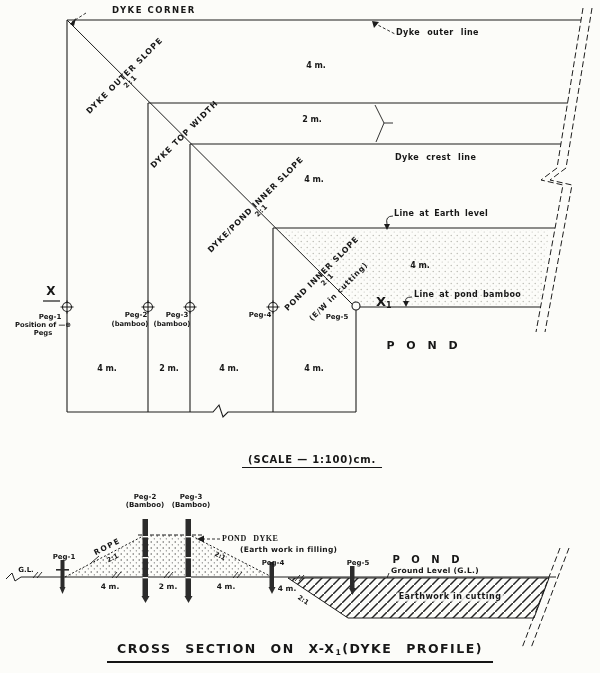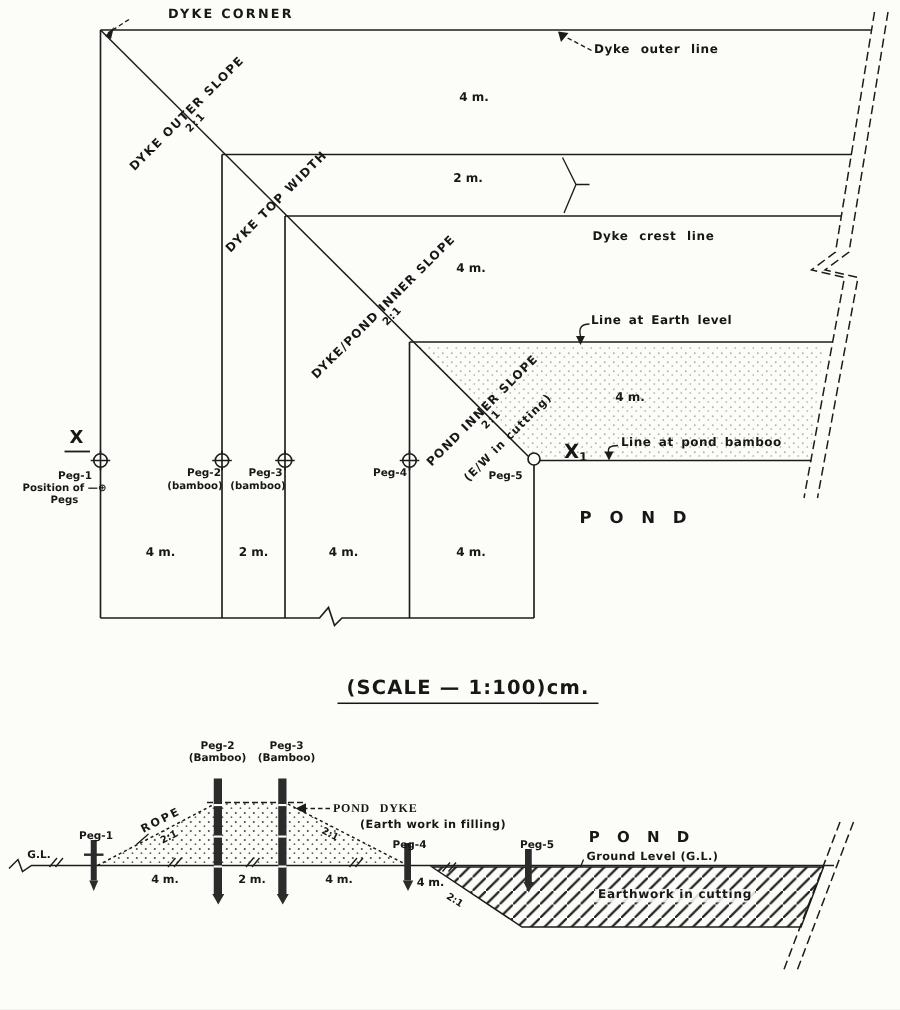--- a/index.html
+++ b/index.html
@@ -201,21 +201,21 @@
 <div class="l ctr" style="left:260px;top:316px;font-size:7px;">Peg-4</div>
 <div class="l ctr" style="left:337px;top:318px;font-size:7px;">Peg-5</div>
 
 <div class="l ctr" style="left:107px;top:369px;font-size:8px;">4 m.</div>
 <div class="l ctr" style="left:169px;top:369px;font-size:8px;">2 m.</div>
 <div class="l ctr" style="left:229px;top:369px;font-size:8px;">4 m.</div>
 <div class="l ctr" style="left:314px;top:369px;font-size:8px;">4 m.</div>
 
 <div class="l ctr" style="left:424px;top:346px;font-size:11px;letter-spacing:4px;">P O N D</div>
 
-<div class="l ctr uline" style="left:312px;top:461px;font-size:13px;letter-spacing:0.8px;">(SCALE — 1:100)cm.</div>
+<div class="l ctr uline" style="left:312px;top:461px;font-size:10px;letter-spacing:0.8px;">(SCALE — 1:100)cm.</div>
 
 <div class="l ctr" style="left:145px;top:502px;font-size:7px;text-align:center;">
   <span style="display:block;">Peg-2</span>
   <span style="display:block;">(Bamboo)</span>
 </div>
 <div class="l ctr" style="left:191px;top:502px;font-size:7px;text-align:center;">
   <span style="display:block;">Peg-3</span>
   <span style="display:block;">(Bamboo)</span>
 </div>
 <div class="l ctr" style="left:64px;top:558px;font-size:7px;">Peg-1</div>
@@ -233,14 +233,17 @@
 <div class="l ctr" style="left:26px;top:571px;font-size:7px;">G.L.</div>
 <div class="l" style="left:391px;top:567px;font-size:7.5px;letter-spacing:0.3px;">Ground Level (G.L.)</div>
 <div class="l ctr" style="left:428px;top:559px;font-size:10px;letter-spacing:4px;">P O N D</div>
 <div class="l ctr chip" style="left:450px;top:597px;font-size:8px;letter-spacing:0.5px;text-align:center;">Earthwork in cutting</div>
 
 <div class="l ctr" style="left:110px;top:587px;font-size:7.5px;">4 m.</div>
 <div class="l ctr" style="left:168px;top:587px;font-size:7.5px;">2 m.</div>
 <div class="l ctr" style="left:226px;top:587px;font-size:7.5px;">4 m.</div>
 <div class="l ctr" style="left:287px;top:589px;font-size:7.5px;">4 m.</div>
 
+<div class="l" style="left:300px;top:642px;transform:translateX(-50%);font-size:12.5px;letter-spacing:1.5px;word-spacing:8px;border-bottom:2px solid #151515;padding:0 10px 3px 10px;">
+  <span>CROSS SECTION ON X-X</span><span class="sub">1</span><span>(DYKE PROFILE)</span>
+</div>
 
 </div>
 
 </body></html>

